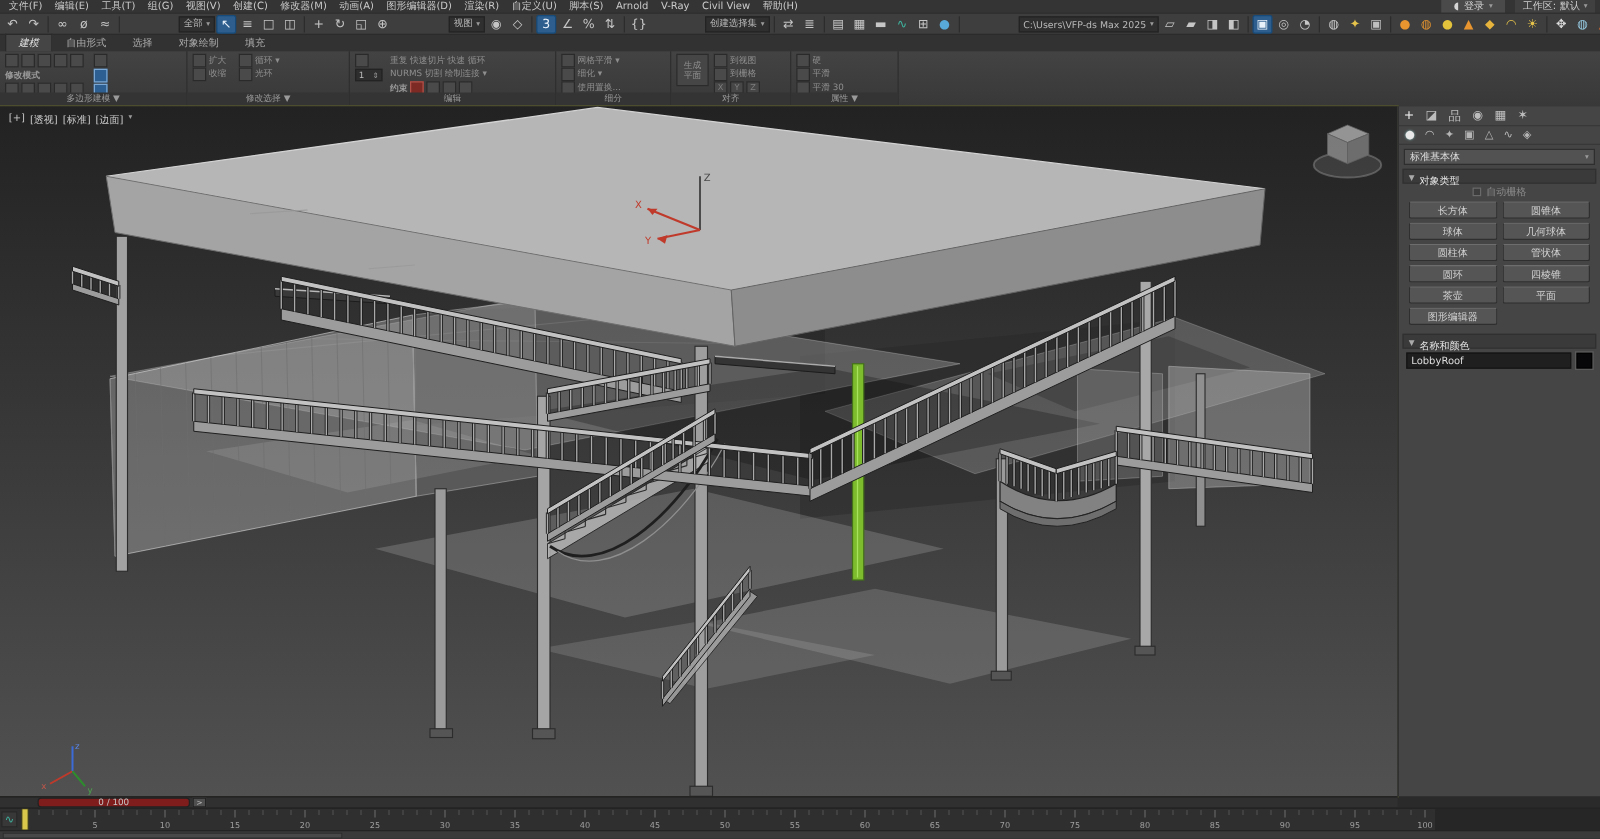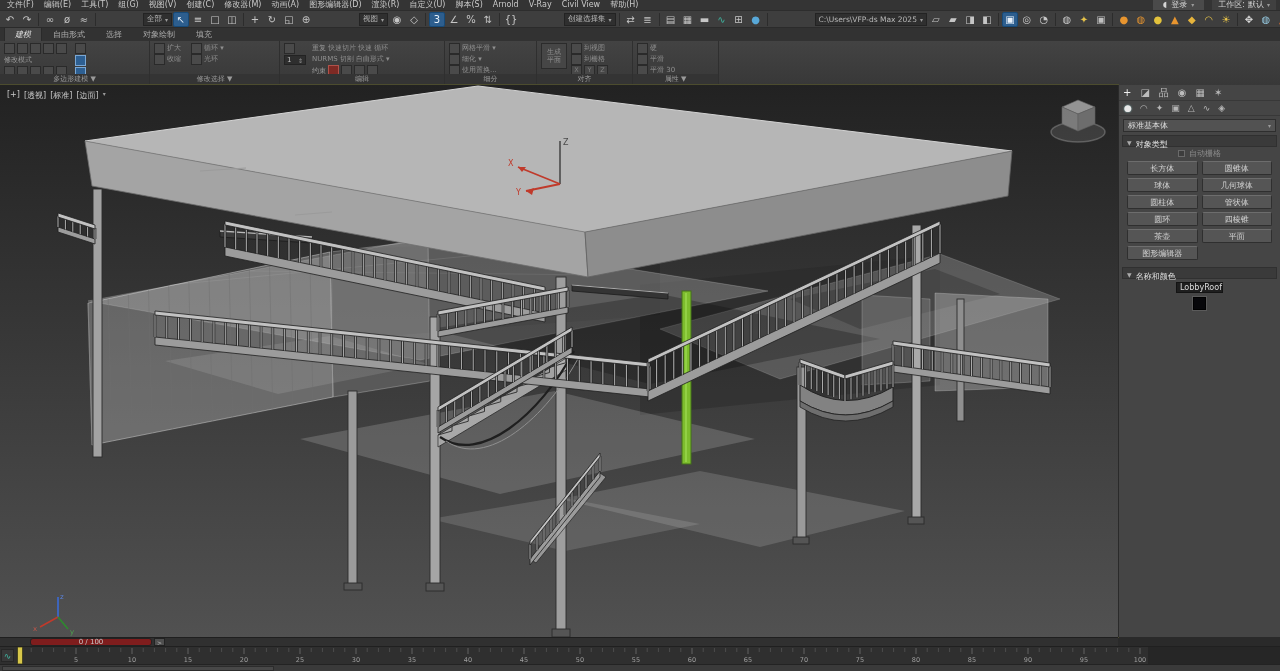--- a/index.html
+++ b/index.html
@@ -30,21 +30,21 @@
   .rbody{height:44px;background:linear-gradient(#434343,#383838);display:flex;}
   .rsec{position:relative;height:100%;border-right:1px solid #2f2f2f;flex:none;}
   .rsec-label{position:absolute;bottom:0;left:0;right:0;height:11px;font-size:7px;color:#9a9a9a;
     text-align:center;background:#343434;line-height:11px;white-space:nowrap;overflow:hidden;}
   .rcontent{height:33px;display:flex;padding:2px 4px;gap:4px;font-size:7px;color:#8f8f8f;}
   .rcol{display:flex;flex-direction:column;gap:1px;justify-content:flex-start;}
   .rrow{display:flex;gap:2px;align-items:center;}
   .mi12{width:11px;height:11px;background:#4a4a4a;border:1px solid #2a2a2a;flex:none;}
   .mi12.blue{background:#2d5f92;border-color:#7aa7d4;}
   .mi12.red{background:#7e2a24;border-color:#b0524a;}
-  .rlbl{font-size:7px;color:#9a9a9a;white-space:nowrap;}
+  .rlbl{font-size:7px;color:#9a9a9a;white-space:nowrap;font-weight:bold;}
   .rbtn{display:flex;align-items:center;gap:2px;height:10px;white-space:nowrap;color:#8f8f8f;}
   .spin{width:22px;height:10px;background:#2e2e2e;border:1px solid #232323;color:#bdbdbd;
     font-size:7px;display:flex;align-items:center;justify-content:space-between;padding:0 2px;}
   .bigbtn{width:26px;height:26px;background:#464646;border:1px solid #2b2b2b;color:#8f8f8f;
     font-size:7px;display:flex;flex-direction:column;align-items:center;justify-content:center;line-height:8px;}
   .xyz{width:11px;height:10px;background:#474747;border:1px solid #2a2a2a;color:#7d7d7d;font-size:6.5px;
     display:flex;align-items:center;justify-content:center;}
   
   .viewport{position:absolute;top:85px;left:0;width:1118px;height:552px;
     background:linear-gradient(#222,#515151);outline:1px solid #4c4c2e;}
@@ -63,21 +63,21 @@
   .cp-dd{margin:3px 4px;height:13px;background:#525252;border:1px solid #2e2e2e;display:flex;
     align-items:center;justify-content:space-between;padding:0 4px;font-size:8px;color:#dcdcdc;}
   .rollout-h{margin:3px 3px 0;height:12px;background:#3a3a3a;border:1px solid #303030;display:flex;
     gap:4px;padding:3px 4px;color:#e4e4e4;font-size:8px;}
   .rollout-h .tri{font-size:6px;color:#aaa;}
   .autogrid{height:12px;display:flex;align-items:center;justify-content:center;gap:4px;color:#8a8a8a;}
   .cbox{width:7px;height:7px;border:1px solid #6a6a6a;background:#3d3d3d;display:inline-block;}
   .primgrid{display:grid;grid-template-columns:1fr 1fr;gap:3px 4px;padding:2px 8px 4px;}
   .pbtn{height:14px;background:#555;border:1px solid #2f2f2f;border-top-color:#6d6d6d;border-radius:2px;
     color:#d2d2d2;font-size:8px;display:flex;align-items:center;justify-content:center;white-space:nowrap;}
-  .namerow{display:flex;align-items:center;gap:4px;padding:3px 6px;flex-direction:column;}
+  .namerow{display:flex;align-items:flex-end;gap:4px;padding:3px 6px;}
   .namefield{flex:1;height:13px;background:#1f1f1f;border:1px solid #141414;color:#dcdcdc;
     font-size:8px;display:flex;align-items:center;padding-left:3px;}
   .swatch{width:13px;height:13px;background:#07070a;border:1px solid #000;outline:1px solid #5a5a5a;}
   
   .timeslider{position:absolute;top:637px;left:0;width:1118px;height:9px;background:#303030;
     border-top:1px solid #1f1f1f;display:flex;align-items:center;}
   .ts-pill{margin-left:30px;width:122px;height:8px;background:#7f1d1d;border:1px solid #222;
     border-radius:3px;color:#c8c8c8;font-size:7px;display:flex;align-items:center;justify-content:center;line-height:8px;}
   .ts-btn{margin-left:2px;width:11px;height:8px;background:#4f4f4f;border:1px solid #222;color:#bbb;
     font-size:6px;display:flex;align-items:center;justify-content:center;}
@@ -291,21 +291,21 @@
             </span>
         </div>
         <div class="rrow">
           <span class="rbtn">
               <span>NURMS</span>
             </span>
           <span class="rbtn">
               <span>切割</span>
             </span>
           <span class="rbtn">
-              <span>自由形式 ▾</span>
+              <span>绘制连接 ▾</span>
             </span>
         </div>
         <div class="rrow">
           <span class="rlbl">约束</span>
           <span class="mi12 red"></span>
           <span class="mi12"></span>
           <span class="mi12"></span>
           <span class="mi12"></span>
         </div>
       </div>

